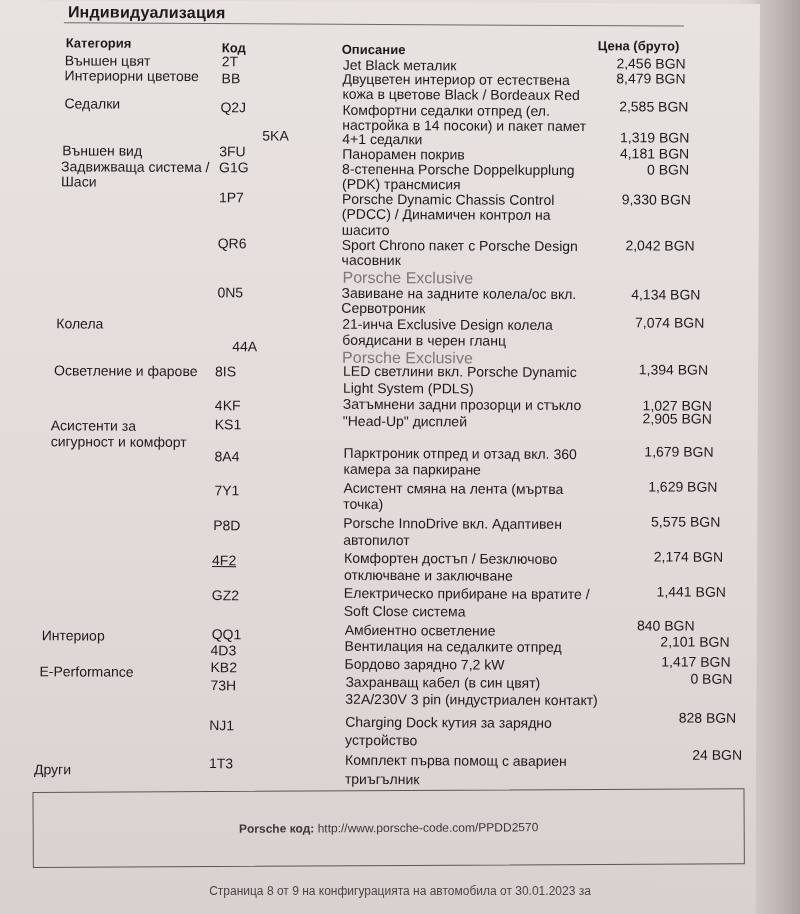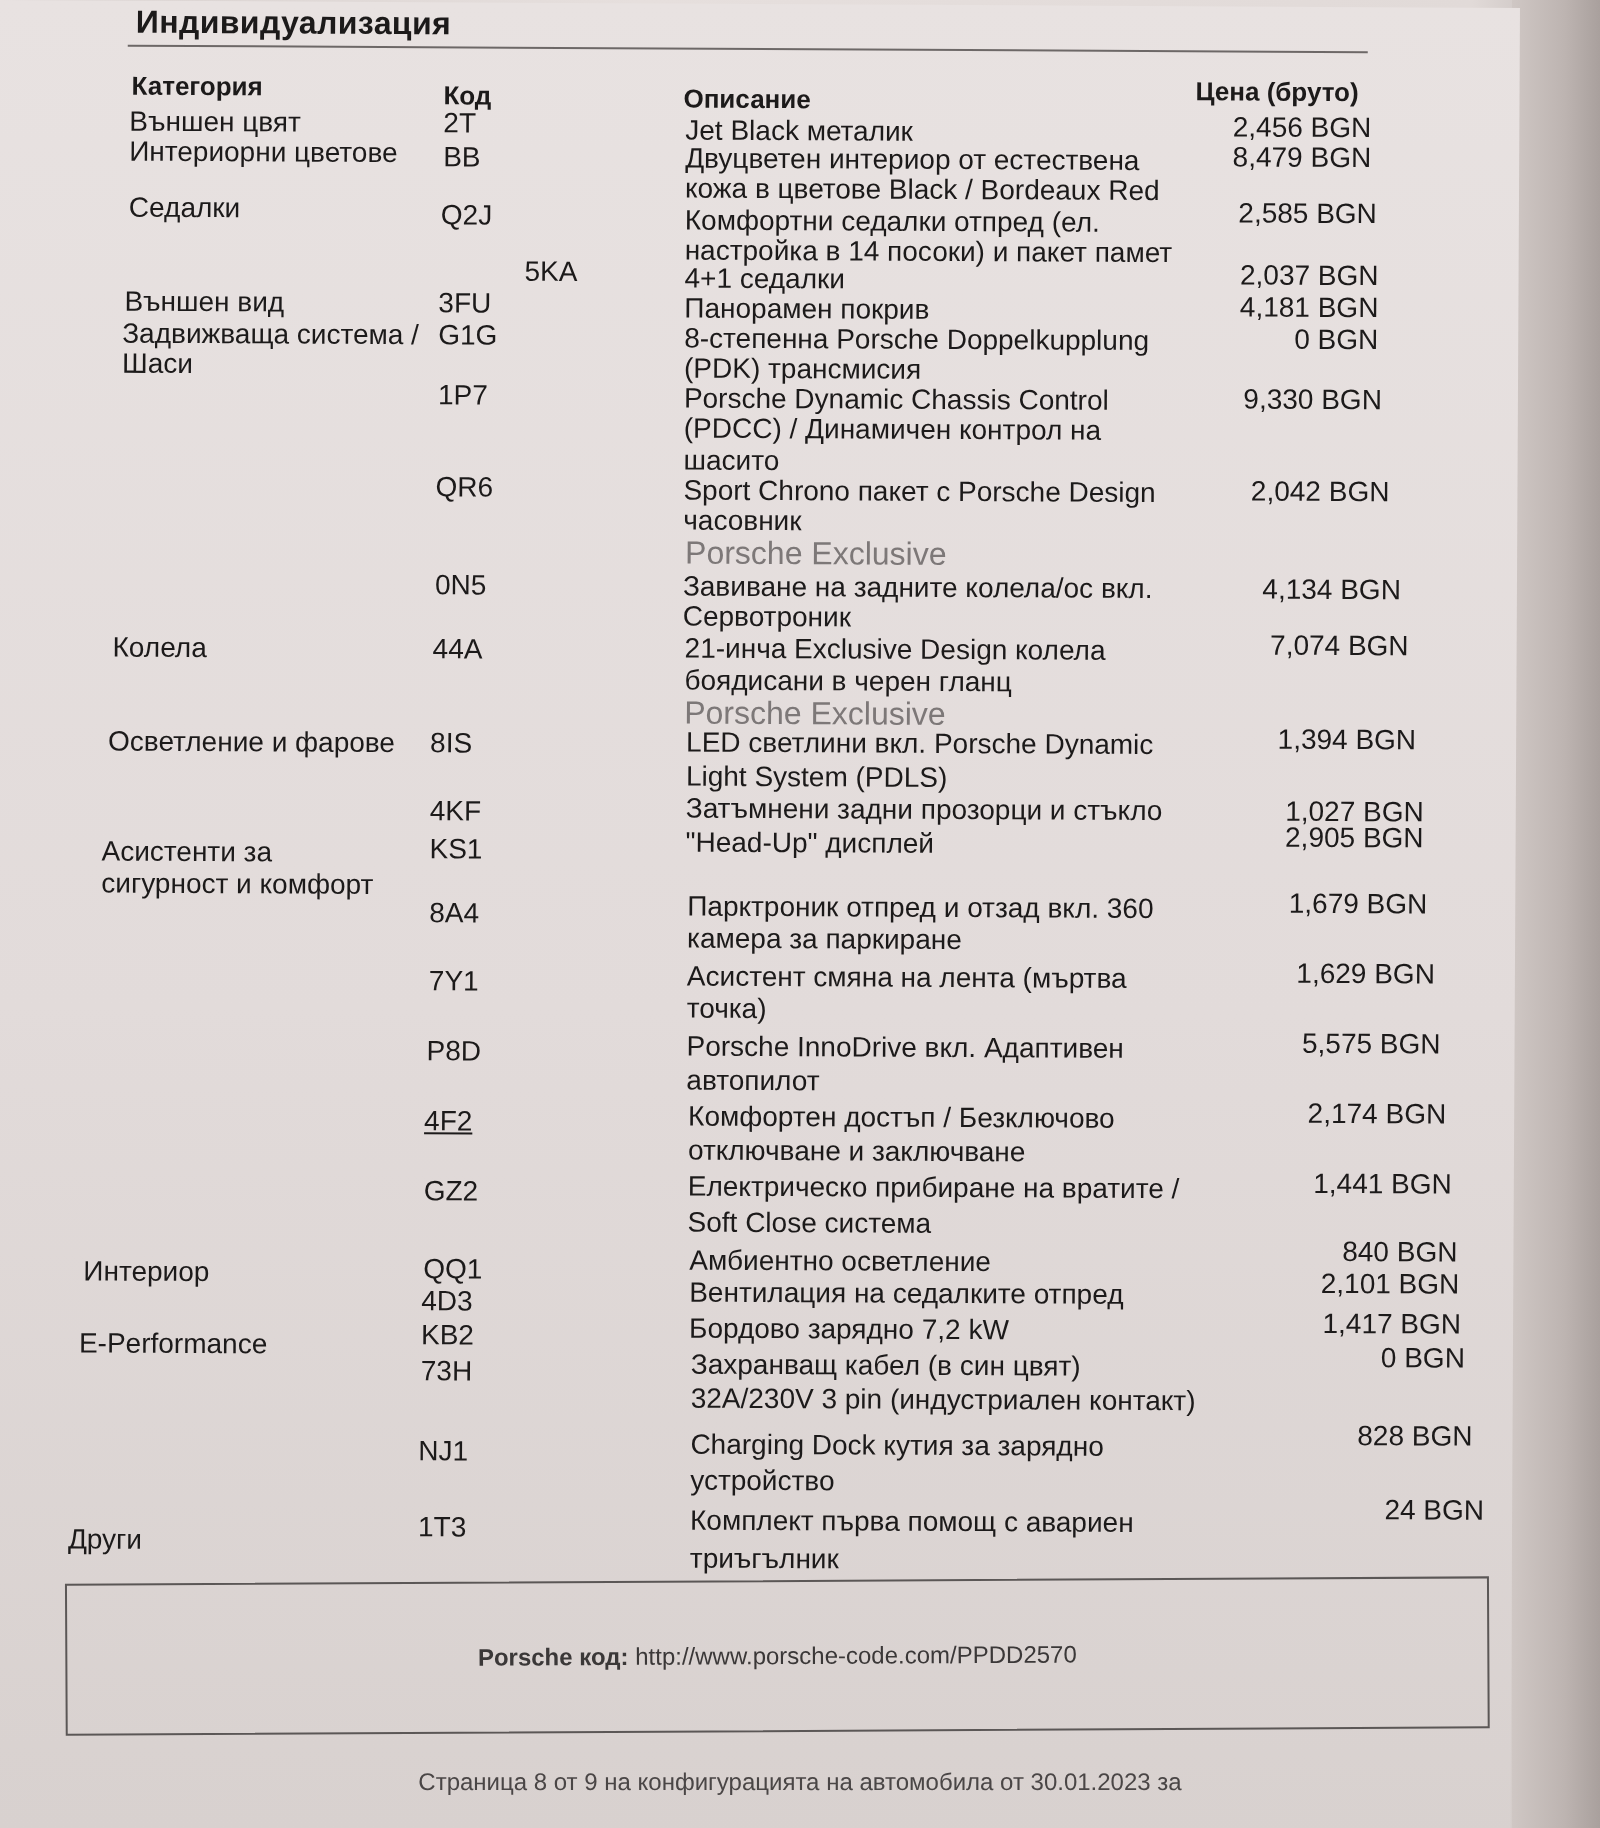--- a/index.html
+++ b/index.html
@@ -77,21 +77,21 @@
     <span class="cat">Седалки</span>
     <span class="code" style="left:221px;top:3px;">Q2J</span>
     <span class="desc" style="top:5px;">Комфортни седалки отпред (ел.</span>
     <span class="desc" style="top:20px;">настройка в 14 посоки) и пакет памет</span>
     <span class="price" style="left:563px;">2,585 BGN</span>
   </div>
 
   <div class="row" style="top:127px;">
     <span class="code" style="left:221px;margin-left:42px;">5KA</span>
     <span class="desc" style="top:3px;">4+1 седалки</span>
-    <span class="price" style="left:564px;">2,037 BGN</span>
+    <span class="price" style="left:564px;">1,319 BGN</span>
   </div>
 
   <div class="row" style="top:143px;">
     <span class="cat" style="left:63px;">Външен вид</span>
     <span class="code" style="left:220px;">3FU</span>
     <span class="desc" style="top:2px;">Панорамен покрив</span>
     <span class="price" style="left:564px;">4,181 BGN</span>
   </div>
 
   <div class="row" style="top:159px;">
@@ -121,21 +121,21 @@
 
   <div class="row" style="top:284px;">
     <span class="code" style="left:219px;">0N5</span>
     <span class="desc">Завиване на задните колела/ос вкл.</span>
     <span class="desc" style="top:15px;">Сервотроник</span>
     <span class="price" style="left:576px;">4,134 BGN</span>
   </div>
 
   <div class="row" style="top:316px;">
     <span class="cat" style="left:58px;">Колела</span>
-    <span class="code" style="left:218px;">44A</span>
+    <span class="code" style="left:234px;margin-top:22px;">44A</span>
     <span class="desc" style="left:344px;top:-1px;">21-инча Exclusive Design колела</span>
     <span class="desc" style="left:344px;top:15px;">боядисани в черен гланц</span>
     <span class="price" style="left:580px;top:-4px;">7,074 BGN</span>
   </div>
   <div class="excl" style="top:347px;">Porsche Exclusive</div>
 
   <div class="row" style="top:363px;">
     <span class="cat" style="left:56px;width:170px;">Осветление и фарове</span>
     <span class="code" style="left:217px;">8IS</span>
     <span class="desc" style="left:345px;top:-1px;">LED светлини вкл. Porsche Dynamic</span>
@@ -189,21 +189,21 @@
     <span class="code" style="left:215px;top:3px;">GZ2</span>
     <span class="desc" style="left:347px;width:300px;">Електрическо прибиране на вратите /</span>
     <span class="desc" style="left:347px;top:18px;">Soft Close система</span>
     <span class="price" style="left:603px;top:-3px;">1,441 BGN</span>
   </div>
 
   <div class="row" style="top:621px;">
     <span class="cat" style="left:45px;top:7px;">Интериор</span>
     <span class="code" style="left:215px;top:5px;">QQ1</span>
     <span class="desc" style="left:348px;">Амбиентно осветление</span>
-    <span class="price" style="left:606px;top:-6px;">840 BGN</span>
+    <span class="price" style="left:606px;top:-6px;text-align:center;">840 BGN</span>
   </div>
 
   <div class="row" style="top:637px;">
     <span class="code" style="left:214px;top:5px;">4D3</span>
     <span class="desc" style="left:348px;">Вентилация на седалките отпред</span>
     <span class="price" style="left:607px;top:-6px;">2,101 BGN</span>
   </div>
 
   <div class="row" style="top:655px;">
     <span class="cat" style="left:43px;top:9px;">E-Performance</span>

